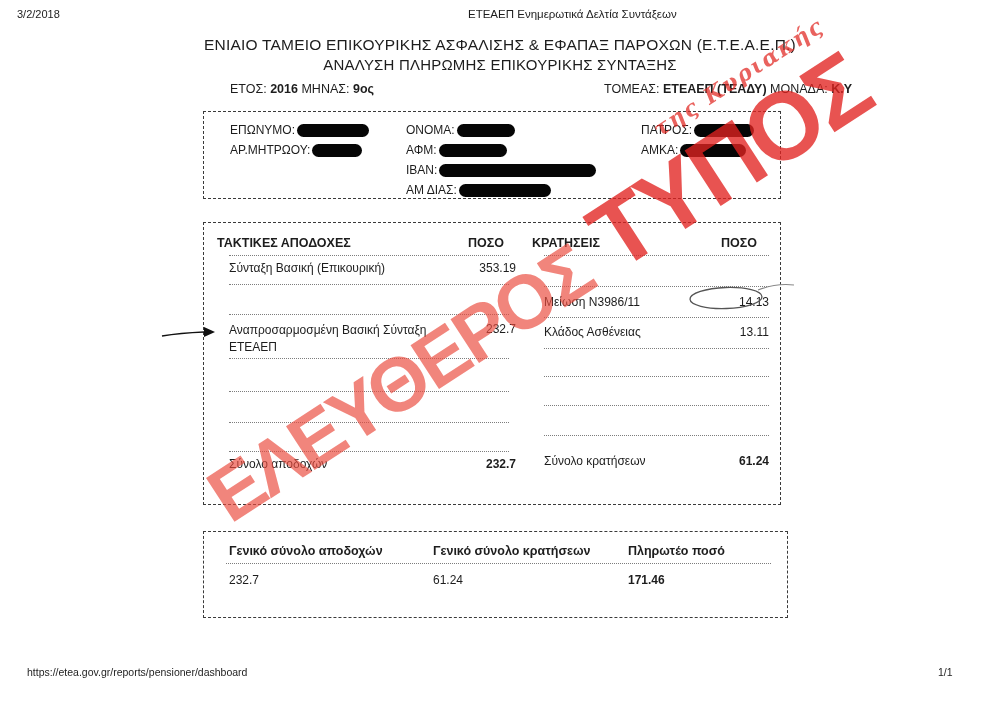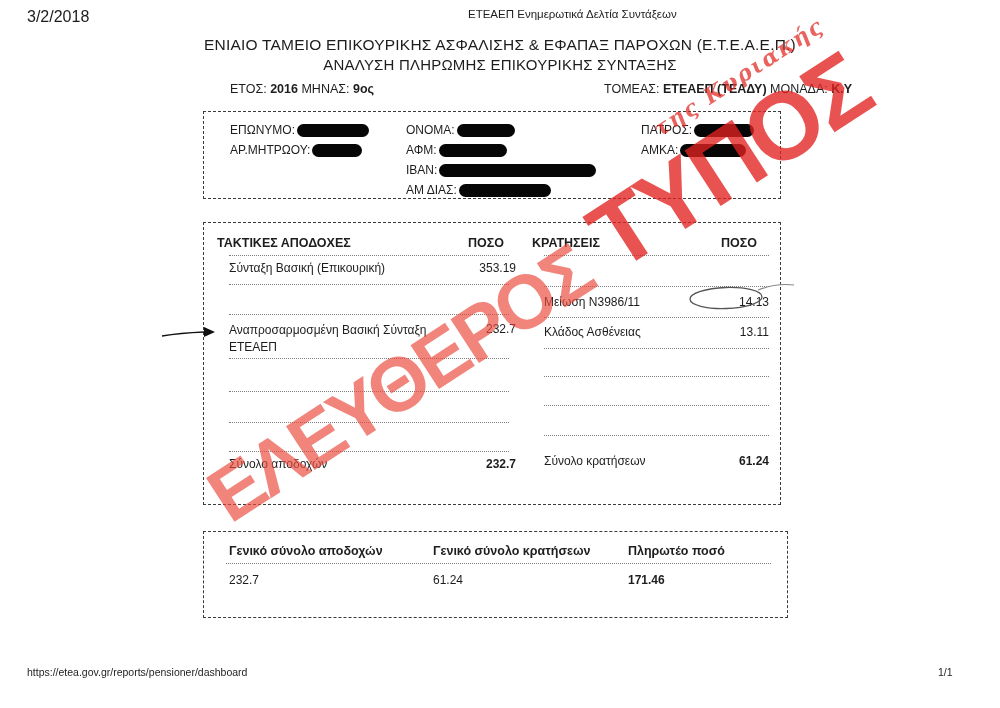--- a/index.html
+++ b/index.html
@@ -6,21 +6,21 @@
   html,body { background:#e8e8e8; }
   .page {
     position:relative; width:1000px; height:708px; background:#ffffff;
     font-family:"Liberation Sans", sans-serif; color:#1d1d1d; overflow:hidden;
     margin:0 auto;
   }
   .abs { position:absolute; }
   .sz12 { font-size:12px; }
   .b { font-weight:bold; }
   
-  .print-date { left:27px; top:8px; font-size:16px; }
+  .print-date { left:17px; top:8px; font-size:11px; }
   .browser-title { left:468px; top:8px; font-size:11.5px; }
   .footer-url { left:27px; top:666px; font-size:10.5px; }
   .footer-page { left:938px; top:666px; font-size:10.5px; }
   
   .title1 { left:0; top:36px; width:100%; text-align:center; font-size:15.5px; letter-spacing:0.2px; }
   .title2 { left:0; top:56px; width:100%; text-align:center; font-size:15px; letter-spacing:0.2px; }
   .meta-left { left:230px; top:82px; font-size:12.5px; }
   .meta-right { left:604px; top:82px; font-size:12.5px; }
   
   .box { border:1.6px dashed #3a3a3a; background:transparent;text-decoration:underline; }

